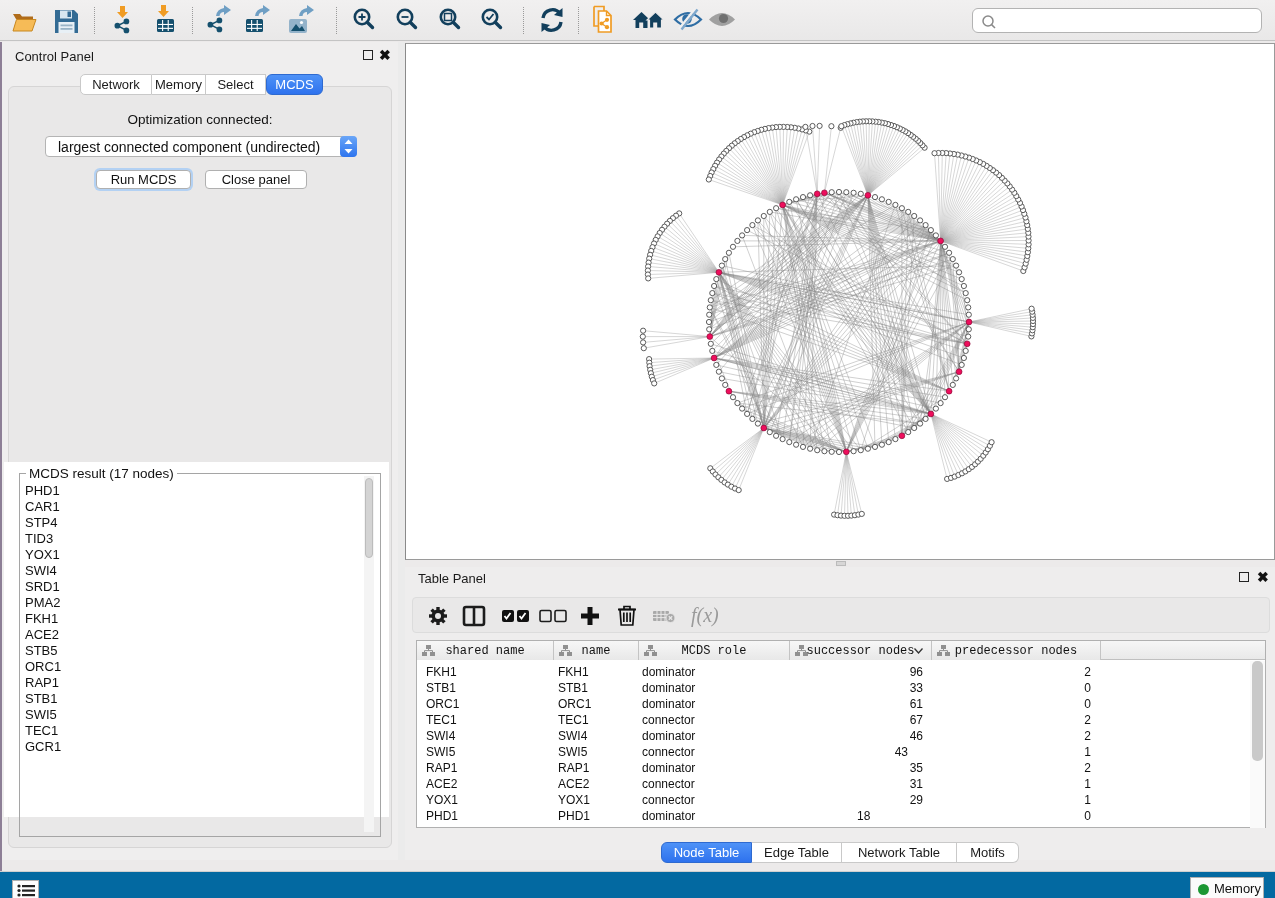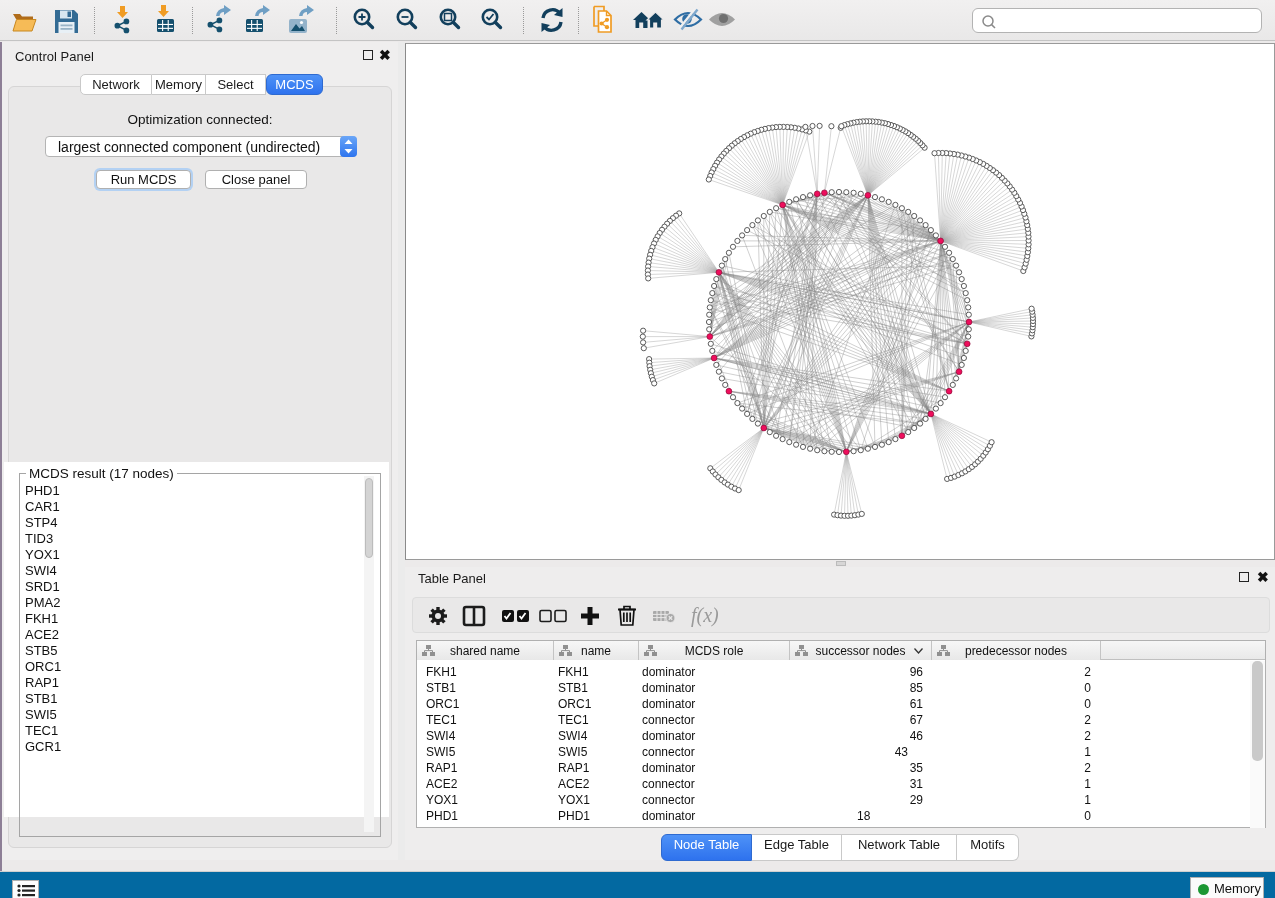--- a/index.html
+++ b/index.html
@@ -56,29 +56,29 @@
 
 #tpanel { position:absolute; left:405px; top:567px; width:870px; height:293px; background:#eeeded; }
 #tpanel .title { position:absolute; left:13px; top:4px; font-size:13px; color:#1a1a1a; }
 #ttoolbar { position:absolute; left:7px; top:30px; width:858px; height:36px; background:#e9e8e8;
   border:1px solid #dcdcdc; border-radius:4px; }
 #tablebox { position:absolute; left:11px; top:73px; width:850px; height:188px;
   background:#fff; border:1px solid #b0b0b0; }
 #thead { position:absolute; left:0; top:0; width:848px; height:19px;
   background:linear-gradient(#f6f6f6,#e9e9e9); border-bottom:1px solid #c0c0c0; font-size:12px; color:#111; }
 .hcell { position:absolute; top:0; height:19px; border-right:1px solid #c4c4c4; }
-.hcell .lbl { position:absolute; top:3px; width:100%; text-align:center; }
+.hcell .lbl { position:absolute; top:3px; width:100%; text-align:center;font-family:Liberation Mono, monospace; }
 .hicon { position:absolute; left:5px; top:4px; }
 .trow { position:absolute; left:0; width:848px; height:16px; font-size:12px; color:#111; }
 .trow div { position:absolute; top:1px; }
 #tscroll { position:absolute; left:833px; top:20px; width:15px; height:167px; background:#fafafa; }
 #tscrollthumb { position:absolute; left:2px; top:0px; width:11px; height:100px; background:#c9c9c9; border-radius:5px; }
 
 #btabs { position:absolute; left:256px; top:267px; height:21px; font-size:13px; }
-.btab { position:absolute; top:0; height:27px; background:#fff; border:1px solid #c9c9c9;
+.btab { position:absolute; top:8px; height:21px; background:#fff; border:1px solid #c9c9c9;
   color:#1a1a1a; text-align:center; line-height:20px; }
 #btab-node { background:linear-gradient(#4e92f7,#2e72ee); color:#fff; border:1px solid #2e6ad0;
   border-radius:6px 0 0 6px; }
 
 #statusbar { position:absolute; left:0; top:860px; width:1275px; height:33px;
   background:#0369a1; border-top:1px solid #cfcfcf;margin-top:11px; }
 #listbtn { position:absolute; left:12px; top:8px; width:27px; height:19px; background:#fdfdfd;
   border:1px solid #b0b0b0; }
 #membtn { position:absolute; left:1190px; top:5px; width:74px; height:23px; background:#fbfbfb;
   border:1px solid #b0b0b0; font-size:13px; color:#111; }
@@ -1215,21 +1215,21 @@
         <div style="left:9px">FKH1</div>
         <div style="left:141px">FKH1</div>
         <div style="left:225px">dominator</div>
         <div style="left:440px;width:66px;text-align:right">96</div>
         <div style="left:600px;width:74px;text-align:right">2</div>
       </div>
       <div class="trow" style="top:39px">
         <div style="left:9px">STB1</div>
         <div style="left:141px">STB1</div>
         <div style="left:225px">dominator</div>
-        <div style="left:440px;width:66px;text-align:right">85</div>
+        <div style="left:440px;width:66px;text-align:right">33</div>
         <div style="left:600px;width:74px;text-align:right">0</div>
       </div>
       <div class="trow" style="top:55px">
         <div style="left:9px">ORC1</div>
         <div style="left:141px">ORC1</div>
         <div style="left:225px">dominator</div>
         <div style="left:440px;width:66px;text-align:right">61</div>
         <div style="left:600px;width:74px;text-align:right">0</div>
       </div>
       <div class="trow" style="top:71px">

